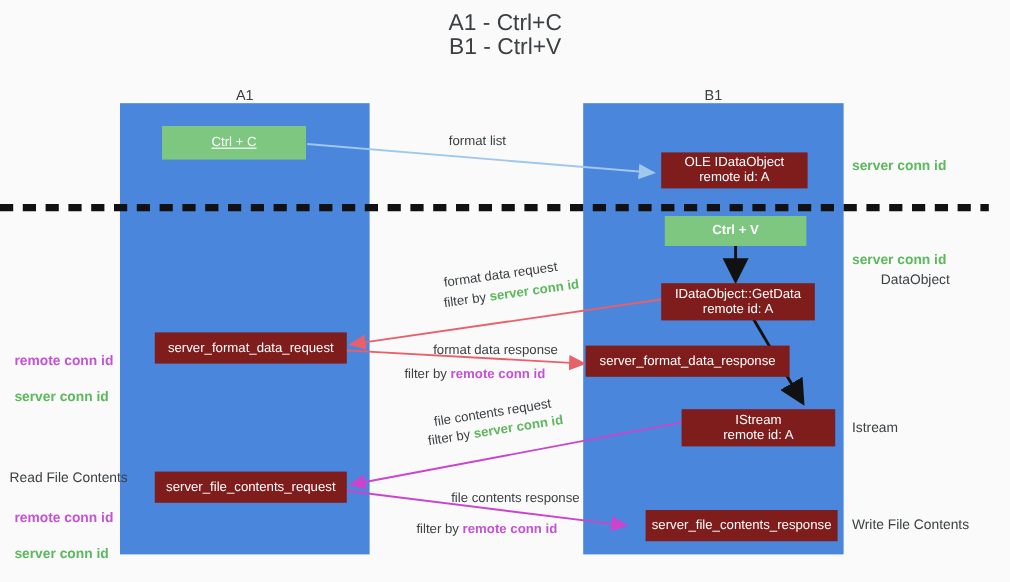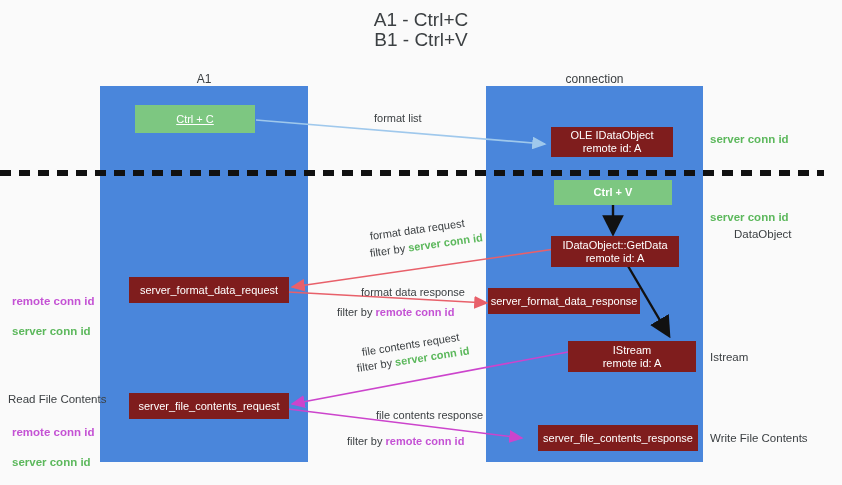--- a/index.html
+++ b/index.html
@@ -89,20 +89,21 @@
 <div id="canvas">
 
   <div class="title">A1 - Ctrl+C
 B1 - Ctrl+V</div>
 
   <div class="col-header" style="left:100px; top:58px; width:208px;">
     <div>A1</div>
     <div>remote</div>
   </div>
   <div class="col-header" style="left:486px; top:58px; width:217px;">
+    <div>B1</div>
     <div>connection</div>
   </div>
 
   <div class="column" style="left:100px; top:86px; width:208px; height:376px;"></div>
   <div class="column" style="left:486px; top:86px; width:217px; height:376px;"></div>
 
   <svg id="svg-layer" viewBox="0 0 842 485">
     <defs>
       <marker id="ar-lightblue" markerWidth="9" markerHeight="8" refX="8" refY="4" orient="auto">
         <path d="M0,0 L9,4 L0,8 z" fill="#9fc8ec"></path>
@@ -137,21 +138,21 @@
 
   <div class="node green" style="left:135px; top:105px; width:120px; height:28px;text-decoration:underline;">Ctrl + C</div>
   <div class="node orange" style="left:129px; top:277px; width:160px; height:26px;">server_format_data_request</div>
   <div class="node orange" style="left:129px; top:393px; width:160px; height:26px;">server_file_contents_request</div>
 
   <div class="node orange" style="left:551px; top:127px; width:122px; height:30px;">OLE IDataObject
 remote id: A</div>
   <div class="node green" style="left:554px; top:180px; width:118px; height:25px;font-weight:bold;">Ctrl + V</div>
   <div class="node orange" style="left:551px; top:236px; width:128px; height:31px;">IDataObject::GetData
 remote id: A</div>
-  <div class="node orange" style="left:488px; top:288px; width:152px; height:26px;">server_format_data_response</div>
+  <div class="node orange" style="left:488px; top:288px; width:170px; height:26px;">server_format_data_response</div>
   <div class="node orange" style="left:568px; top:341px; width:128px; height:31px;">IStream
 remote id: A</div>
   <div class="node orange" style="left:538px; top:425px; width:160px; height:26px;">server_file_contents_response</div>
 
   <div class="edge-label" style="left:374px; top:111px;">format list</div>
 
   <div class="edge-label rot-up" style="left:370px; top:229px;">format data request</div>
   <div class="edge-label rot-up" style="left:370px; top:246px;">
     <span>filter by </span><span class="conn-green">server conn id</span>
   </div>

